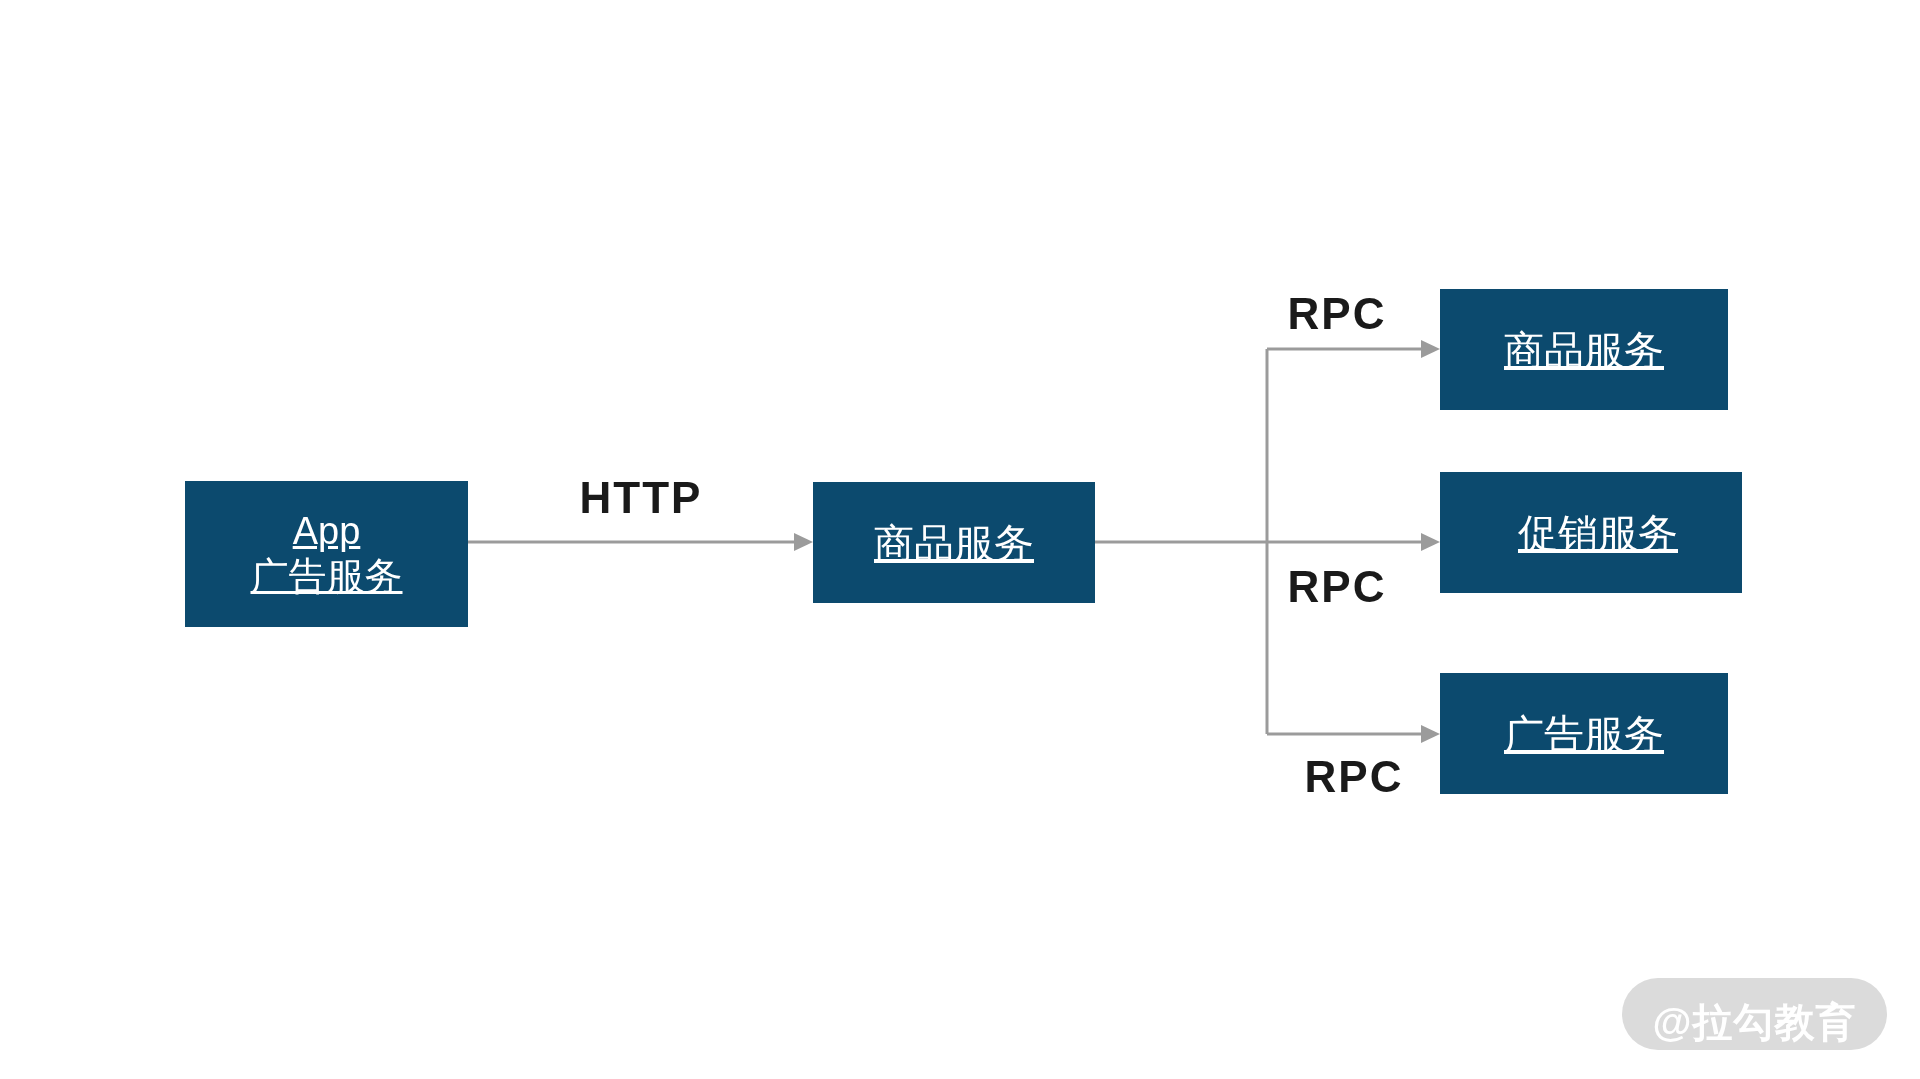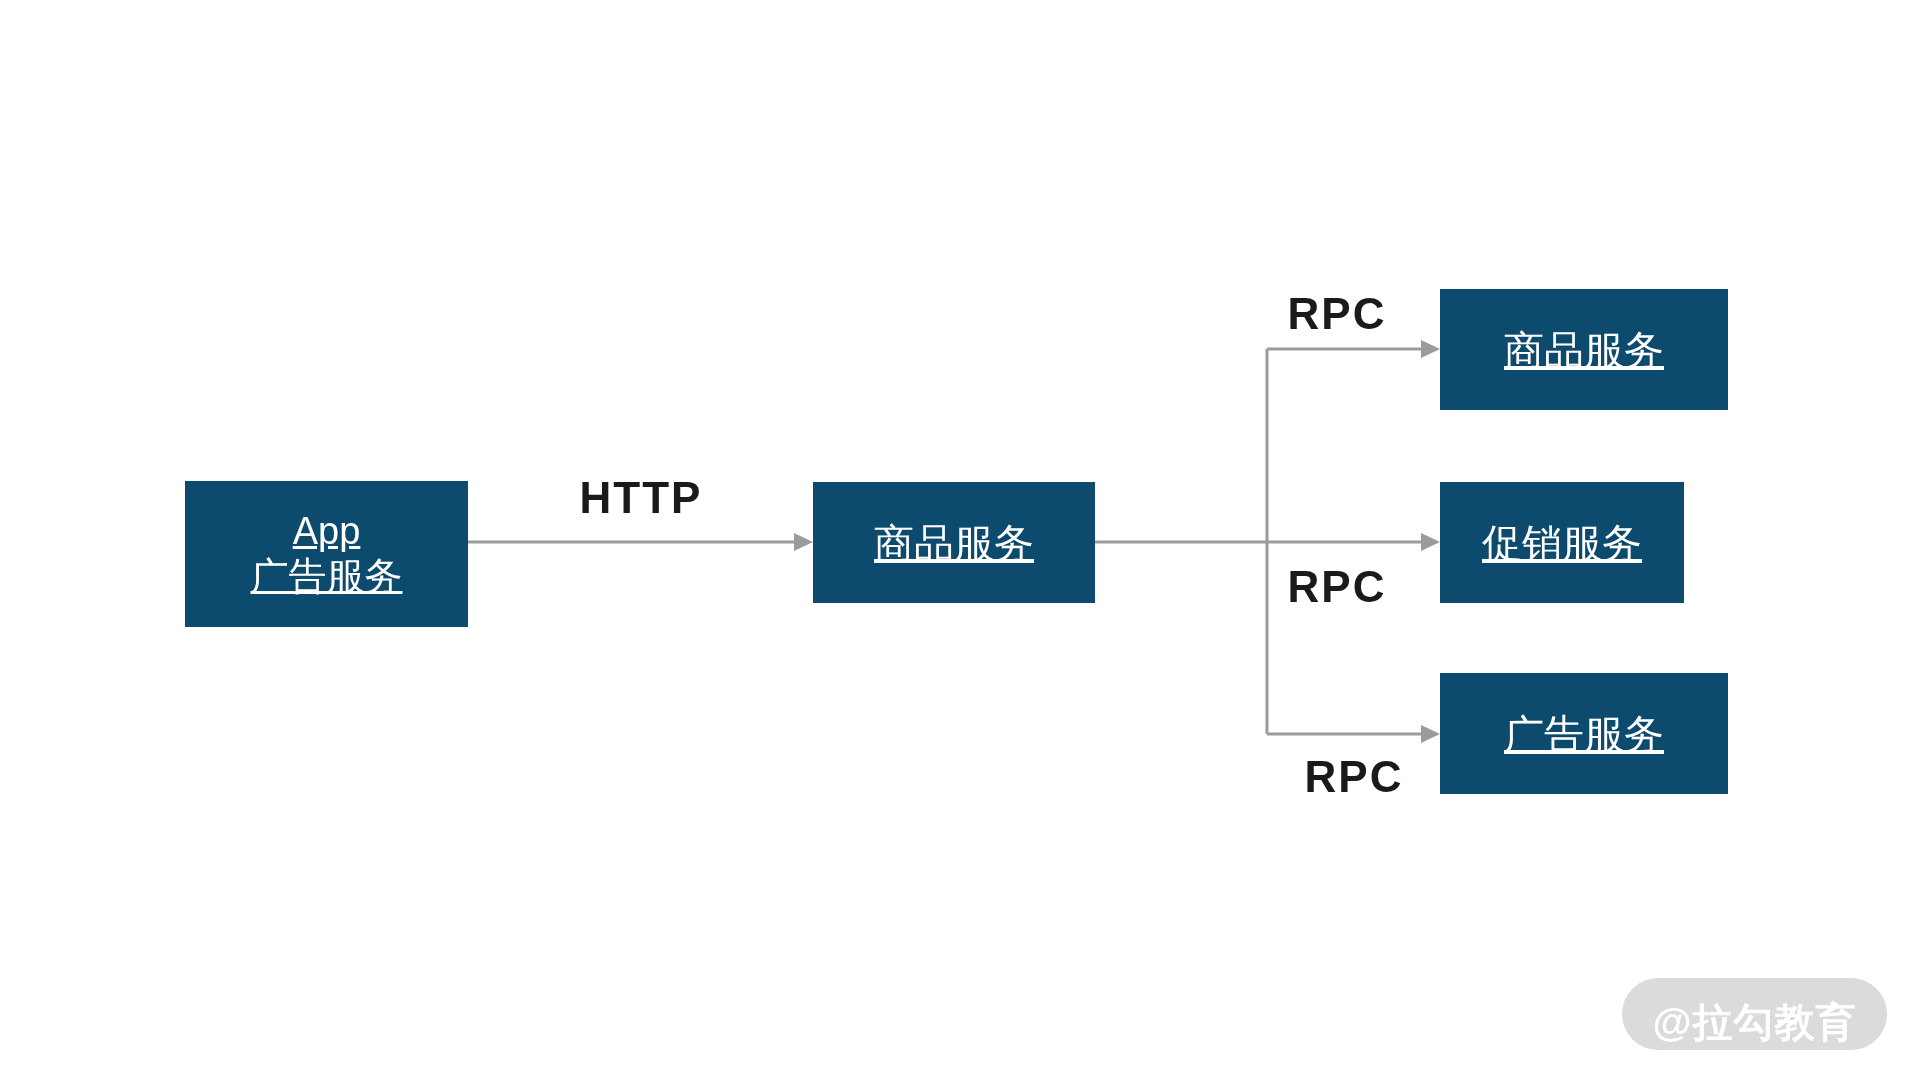--- a/index.html
+++ b/index.html
@@ -42,21 +42,21 @@
     left: 185px; top: 481px; width: 283px; height: 146px;
   }
   .node-app .node-text { font-size: 38px; line-height: 1.18; }
   .node-gateway {
     left: 813px; top: 482px; width: 282px; height: 121px;
   }
   .node-product {
     left: 1440px; top: 289px; width: 288px; height: 121px;
   }
   .node-promo {
-    left: 1440px; top: 482px; width: 244px; height: 121px;
+    left: 1440px; top: 472px; width: 288px; height: 121px; padding-left: 14px;
   }
   .node-ad {
     left: 1440px; top: 673px; width: 288px; height: 121px; justify-content: center;
   }
   .edge-label {
     position: absolute;
     transform: translate(-50%, -50%);
     color: #1A1A1A;
     font-size: 44px;
     font-weight: 700;

